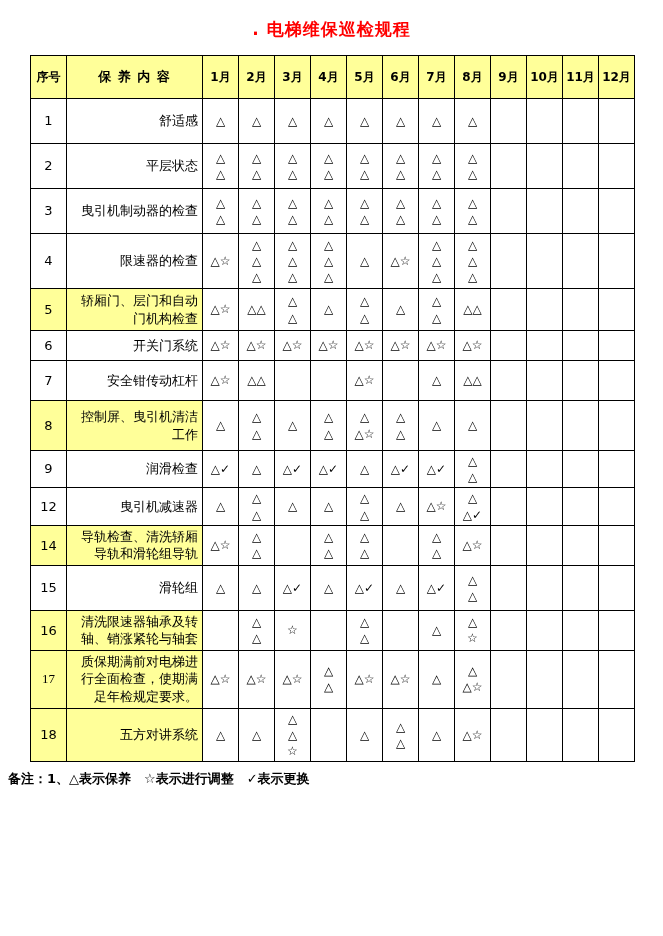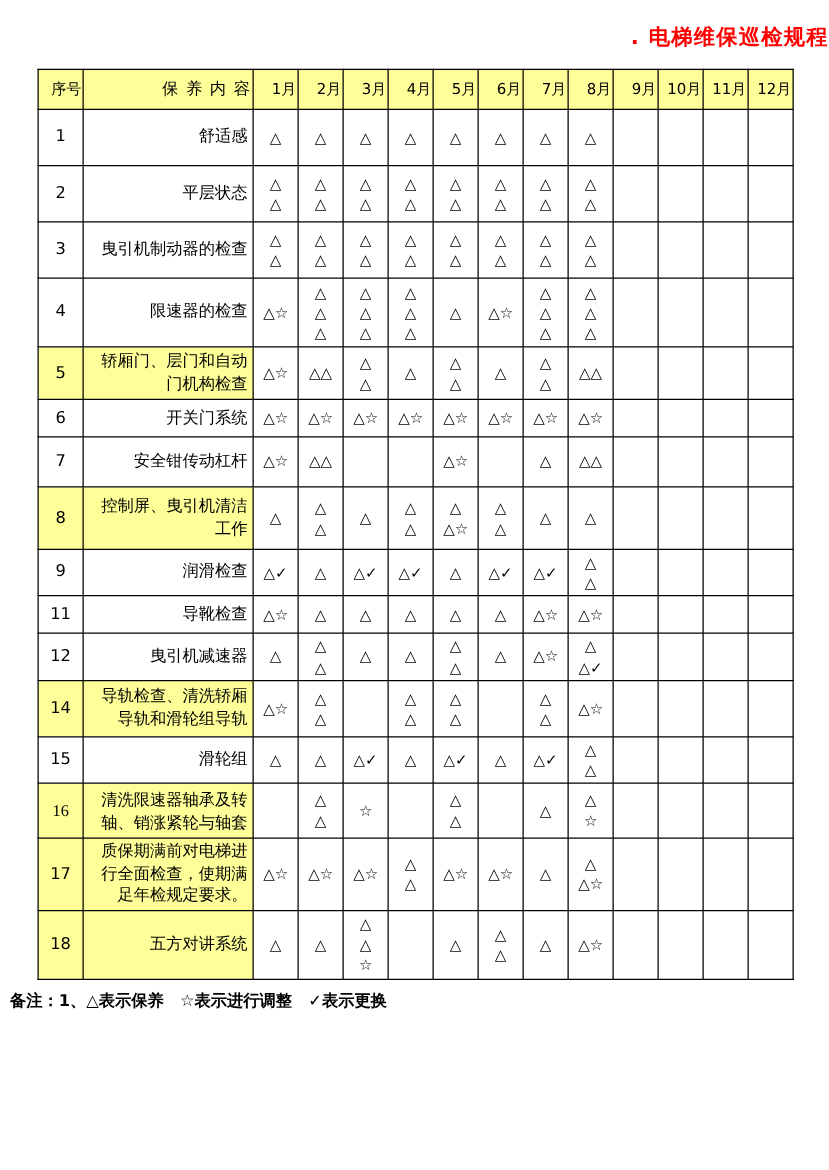--- a/index.html
+++ b/index.html
@@ -7,34 +7,34 @@
     --text-color:#000000; --page-bg:#ffffff;
   }
   *{margin:0;padding:0;box-sizing:border-box;}
   html,body{background:var(--page-bg);}
   body{
     width:663px;height:936px;overflow:hidden;position:relative;
     font-family:"DejaVu Sans","Liberation Sans",sans-serif;
     color:var(--text-color);
   }
   .page-title{
-    padding-top:18px;text-align:right;
+    padding-top:18px;text-align:center;
     color:var(--title-color);font-size:17px;font-weight:bold;letter-spacing:1px;
   }
   table.schedule{
     border-collapse:collapse;table-layout:fixed;
     margin:14px 0 0 30px;width:604px;
   }
   .schedule th,.schedule td{
     border:1px solid var(--border-color);
     text-align:center;vertical-align:middle;
     font-size:12px;padding:2px 1px;line-height:1.35;
   }
   .schedule thead th{
-    background:var(--header-bg);font-weight:normal;font-size:12px;height:32px;text-align:right;
+    background:var(--header-bg);font-weight:bold;font-size:12px;height:43px;
   }
   .schedule thead th.wide{font-size:13px;letter-spacing:1px;}
   td.col-num{font-size:13px;}
   td.col-label{text-align:right;padding:2px 4px;font-size:13px;}
   td.yellow{background:var(--header-bg);}
   td.col-month{white-space:pre-line;}
   
   tbody tr:nth-child(1),tbody tr:nth-child(2),tbody tr:nth-child(3){height:45px;}
   tbody tr:nth-child(4){height:55px;}
   tbody tr:nth-child(5){height:42px;}
@@ -253,36 +253,20 @@
         <td class="col-month">△✓</td>
         <td class="col-month">△✓</td>
         <td class="col-month">△
 △</td>
         <td class="col-month"></td>
         <td class="col-month"></td>
         <td class="col-month"></td>
         <td class="col-month"></td>
       </tr>
       <tr>
-        <td class="col-num">11</td>
-        <td class="col-label">导靴检查</td>
-        <td class="col-month">△☆</td>
-        <td class="col-month">△</td>
-        <td class="col-month">△</td>
-        <td class="col-month">△</td>
-        <td class="col-month">△</td>
-        <td class="col-month">△</td>
-        <td class="col-month">△☆</td>
-        <td class="col-month">△☆</td>
-        <td class="col-month"></td>
-        <td class="col-month"></td>
-        <td class="col-month"></td>
-        <td class="col-month"></td>
-      </tr>
-      <tr>
         <td class="col-num">12</td>
         <td class="col-label">曳引机减速器</td>
         <td class="col-month">△</td>
         <td class="col-month">△
 △</td>
         <td class="col-month">△</td>
         <td class="col-month">△</td>
         <td class="col-month">△
 △</td>
         <td class="col-month">△</td>

